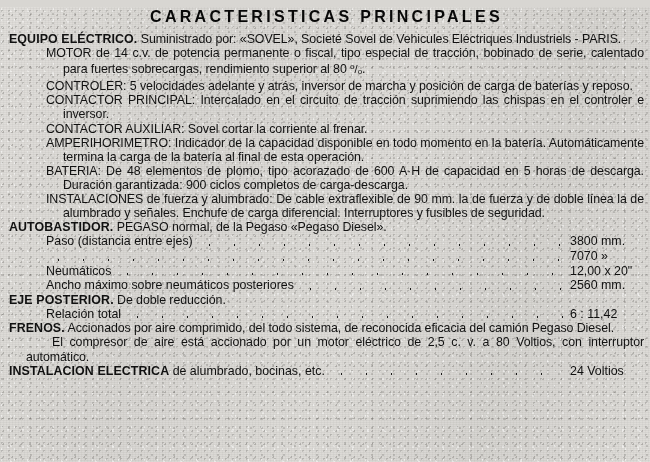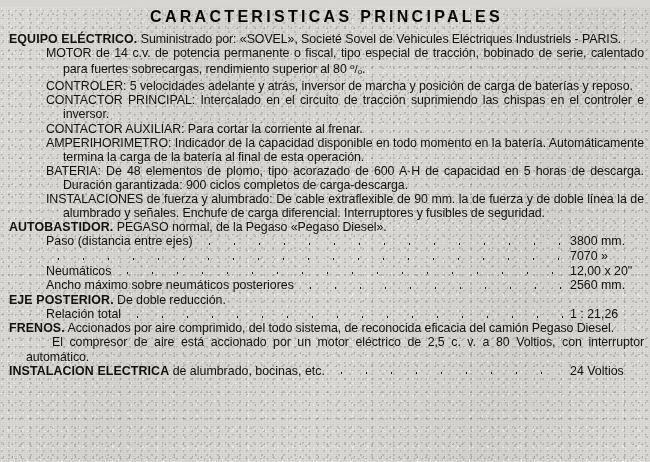--- a/index.html
+++ b/index.html
@@ -97,21 +97,21 @@
   }
 
   b, .bold {
     font-weight: bold;
     letter-spacing: 0.1px;
   }
 
   
   .spec-row {
     display: flex;
-    align-items: center;
+    align-items: flex-end;
     font-size: 12.4px;
     line-height: 14.6px;
     margin: 0 4px 0 46px;
     white-space: nowrap;
   }
   .spec-row .label {
     flex: 0 0 auto;
     padding-right: 4px;
   }
   .spec-row .leader {
@@ -165,21 +165,21 @@
 
     <div class="blk lvl1">
       <span class="wrap"><span>CONTROLER:</span><span> 5 velocidades adelante y atrás, inversor de marcha y posición de carga de baterías y reposo.</span></span>
     </div>
 
     <div class="blk lvl1">
       <span class="wrap"><span>CONTACTOR PRINCIPAL:</span><span> Intercalado en el circuito de tracción suprimiendo las chispas en el controler e inversor.</span></span>
     </div>
 
     <div class="blk lvl1">
-      <span class="wrap"><span>CONTACTOR AUXILIAR:</span><span> Para cortar la corriente al frenar.</span></span>
+      <span class="wrap"><span>CONTACTOR AUXILIAR:</span><span> Sovel cortar la corriente al frenar.</span></span>
     </div>
 
     <div class="blk lvl1">
       <span class="wrap"><span>AMPERIHORIMETRO:</span><span> Indicador de la capacidad disponible en todo momento en la batería. Automáticamente termina la carga de la batería al final de esta operación.</span></span>
     </div>
 
     <div class="blk lvl1">
       <span class="wrap"><span>BATERIA:</span><span> De 48 elementos de plomo, tipo acorazado de 600 A·H de capacidad en 5 horas de descarga. Duración garantizada: 900 ciclos completos de carga-descarga.</span></span>
     </div>
 
@@ -211,21 +211,21 @@
       <span class="value">2560 mm.</span>
     </div>
 
     <div class="blk lvl0">
       <span class="bold">EJE POSTERIOR.</span><span> De doble reducción.</span>
     </div>
 
     <div class="spec-row">
       <span class="label">Relación total</span>
       <span class="leader"></span>
-      <span class="value">1 : 21,26</span>
+      <span class="value">6 : 11,42</span>
     </div>
 
 
     <div class="blk hang0">
       <span class="wrap"><span class="bold">FRENOS.</span><span> Accionados por aire comprimido, del todo sistema, de reconocida eficacia del camión Pegaso Diesel.</span></span>
     </div>
 
     <div class="blk para-indent">El compresor de aire está accionado por un motor eléctrico de 2,5 c. v. a 80 Voltios, con interruptor automático.</div>
 
     <div class="spec-row" style="margin-left:9px;">

